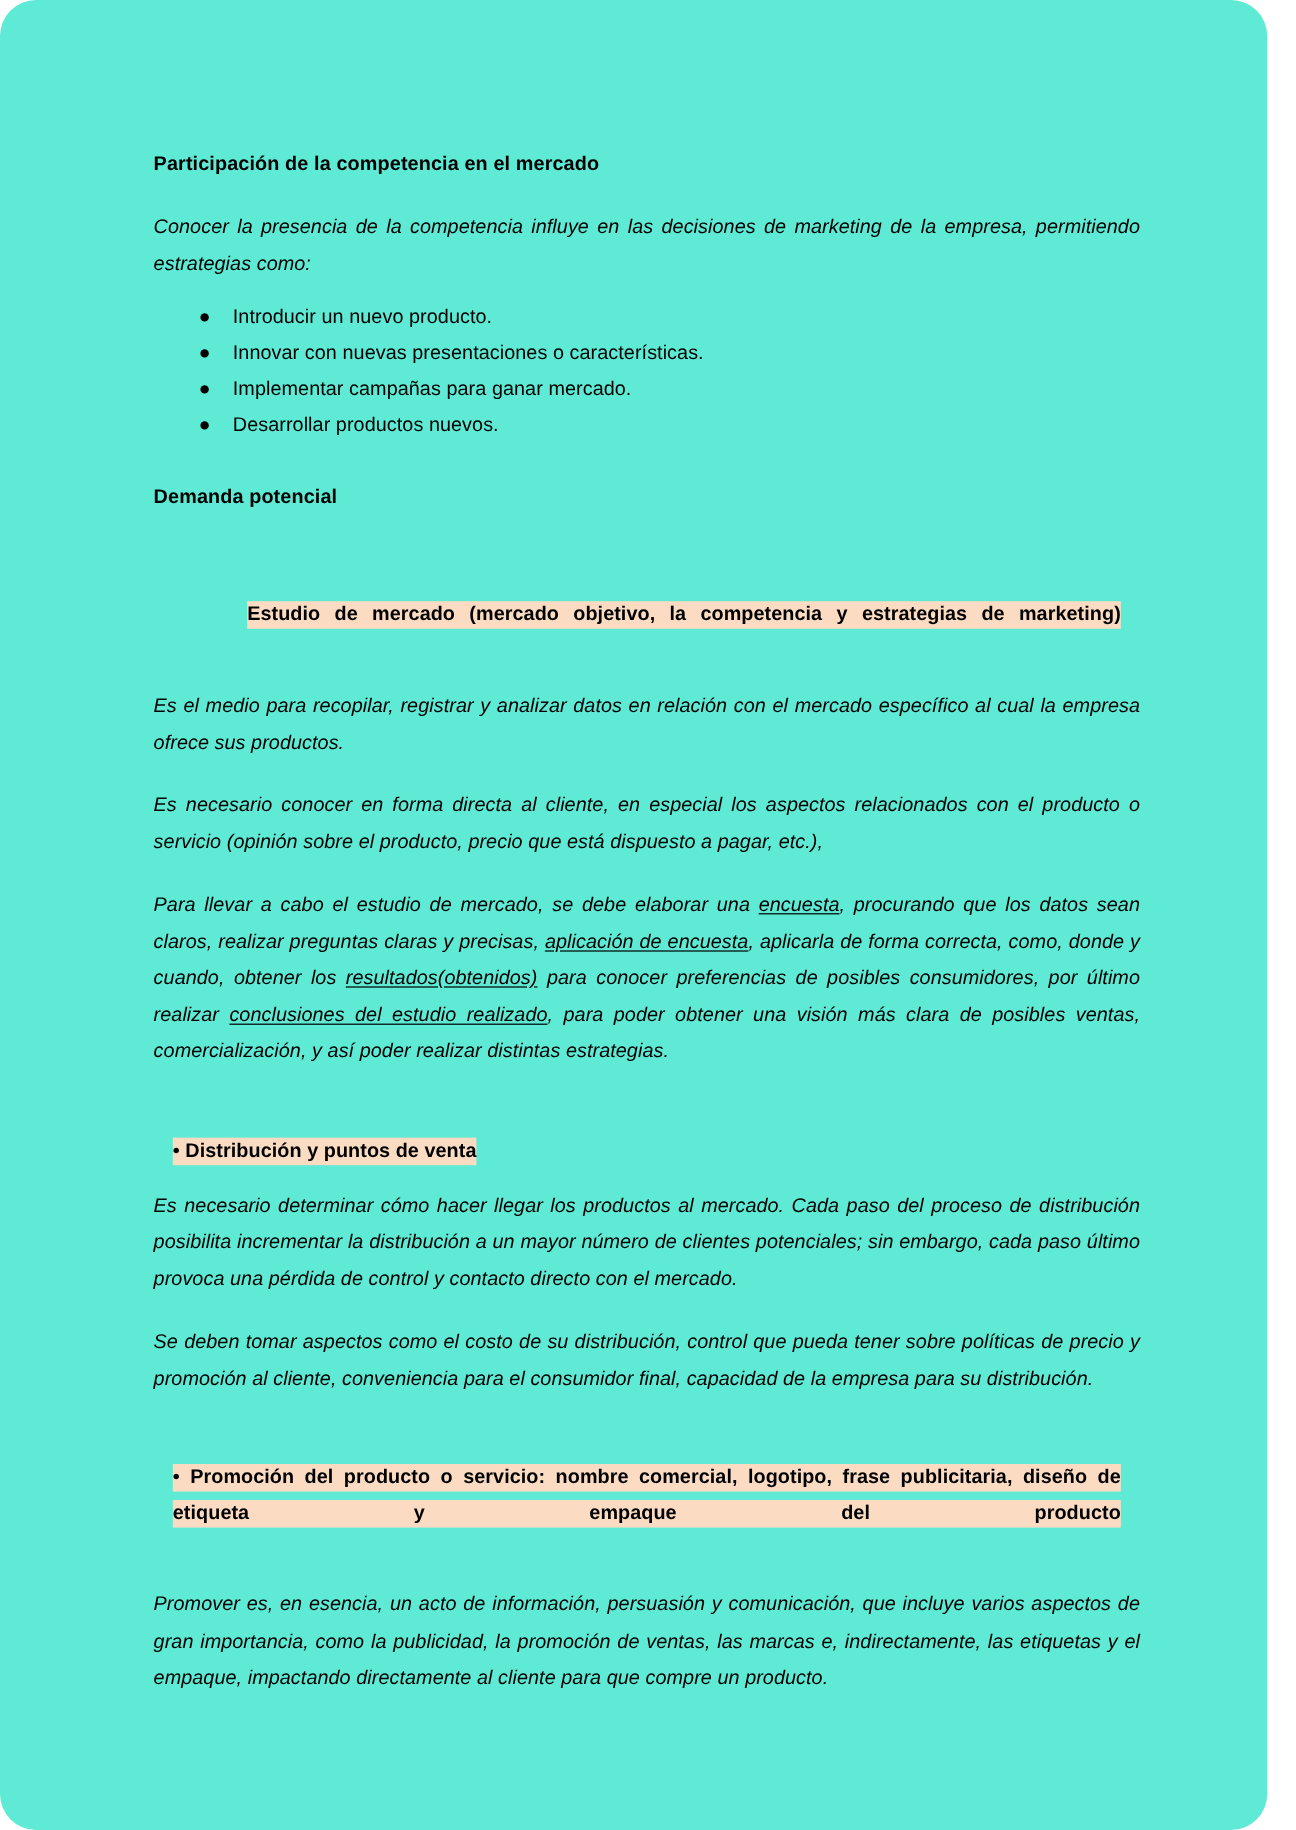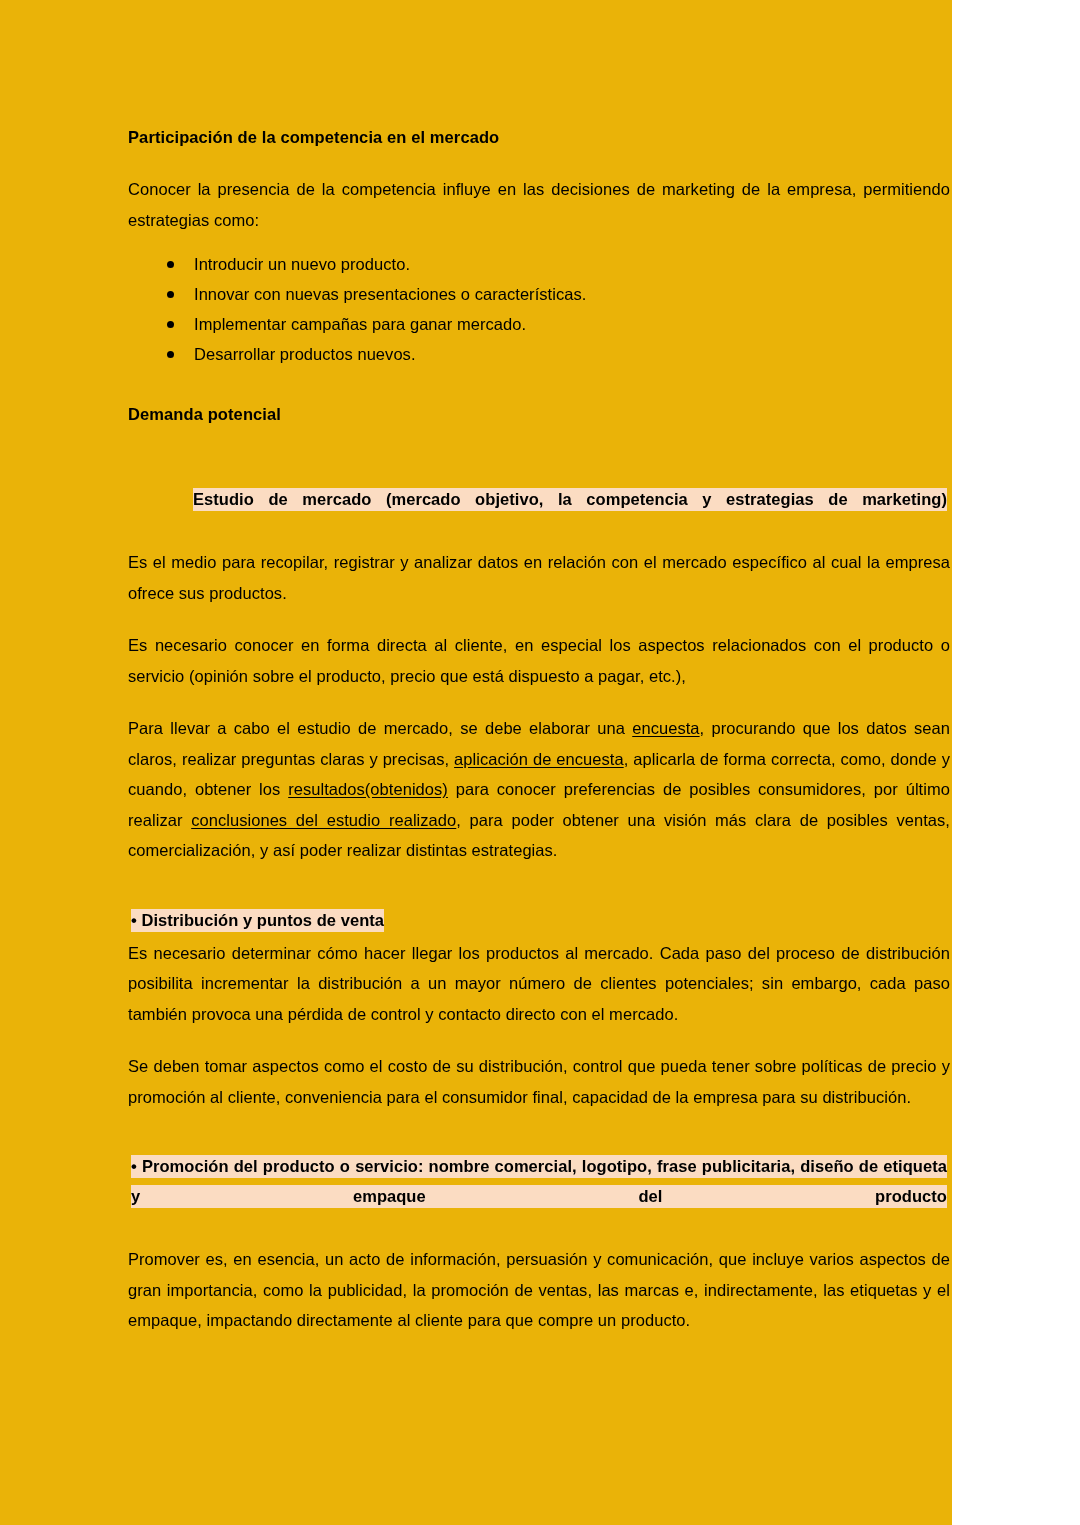--- a/index.html
+++ b/index.html
@@ -7,25 +7,26 @@
     margin: 0;
     padding: 0;
     background: #ffffff;
   }
   body {
     font-family: "Liberation Sans", sans-serif;
     color: #000000;
   }
   .page {
     position: relative;
-    width: 952px;
+    width: 1056px;
     height: 1525px;
-    background: #eab308;
+    background: #5eead4;
     box-sizing: border-box;
     overflow: hidden;
+    border-radius: 30px;
   }
   .content {
     position: absolute;
     left: 128px;
     top: 122px;
     width: 822px;
   }
 
   
   .h-bold {
@@ -36,20 +37,21 @@
     margin: 0;
   }
   .para {
     font-size: 16.5px;
     font-weight: normal;
     line-height: 30.5px;
     text-align: justify;
     text-justify: inter-word;
     margin: 0;
     letter-spacing: 0.05px;
+    font-style: italic;
   }
   
 
   .gap-sm { height: 14px; }
   .gap-md { height: 22px; }
   .gap-lg { height: 30px; }
   .gap-xl { height: 36px; }
 
   
   ul.bullets {
@@ -74,21 +76,21 @@
     border-radius: 50%;
     background: #000000;
   }
 
   
   .hl-wrap {
     font-size: 16.5px;
     font-weight: bold;
     line-height: 30px;
     text-align: justify;
-    margin: 3px;
+    margin: 16px;
     letter-spacing: 0.05px;
   }
   .hl {
     background-color: #fbdcc2;
     box-decoration-break: clone;
     -webkit-box-decoration-break: clone;
     padding: 2px 0 3px 0;
   }
   .hl-block {
     background-color: #fbdcc2;
@@ -149,21 +151,21 @@
     <div class="para">Es necesario conocer en forma directa al cliente, en especial los aspectos relacionados con el producto o servicio (opinión sobre el producto, precio que está dispuesto a pagar, etc.),</div>
 
     <div class="gap-md"></div>
 
     <div class="para"><span>Para llevar a cabo el estudio de mercado, se debe elaborar una </span><span class="underline">encuesta</span><span>, procurando que los datos sean claros, realizar preguntas claras y precisas, </span><span class="underline">aplicación de encuesta</span><span>, aplicarla de forma correcta, como, donde y cuando, obtener los </span><span class="underline">resultados(obtenidos)</span><span> para conocer preferencias de posibles consumidores, por último realizar </span><span class="underline">conclusiones del estudio realizado</span><span>, para poder obtener una visión más clara de posibles ventas, comercialización, y así poder realizar distintas estrategias.</span></div>
 
     <div class="gap-xl"></div>
 
     <div class="hl-wrap"><span class="hl-block">• Distribución y puntos de venta</span></div>
 
-    <div class="para">Es necesario determinar cómo hacer llegar los productos al mercado. Cada paso del proceso de distribución posibilita incrementar la distribución a un mayor número de clientes potenciales; sin embargo, cada paso también provoca una pérdida de control y contacto directo con el mercado.</div>
+    <div class="para">Es necesario determinar cómo hacer llegar los productos al mercado. Cada paso del proceso de distribución posibilita incrementar la distribución a un mayor número de clientes potenciales; sin embargo, cada paso último provoca una pérdida de control y contacto directo con el mercado.</div>
 
     <div class="gap-md"></div>
 
     <div class="para">Se deben tomar aspectos como el costo de su distribución, control que pueda tener sobre políticas de precio y promoción al cliente, conveniencia para el consumidor final, capacidad de la empresa para su distribución.</div>
 
     <div class="gap-xl"></div>
 
     <div class="hl-wrap just-head"><span class="hl">• Promoción del producto o servicio: nombre comercial, logotipo, frase publicitaria, diseño de etiqueta y empaque del producto</span></div>
 
     <div class="para">Promover es, en esencia, un acto de información, persuasión y comunicación, que incluye varios aspectos de gran importancia, como la publicidad, la promoción de ventas, las marcas e, indirectamente, las etiquetas y el empaque, impactando directamente al cliente para que compre un producto.</div>

